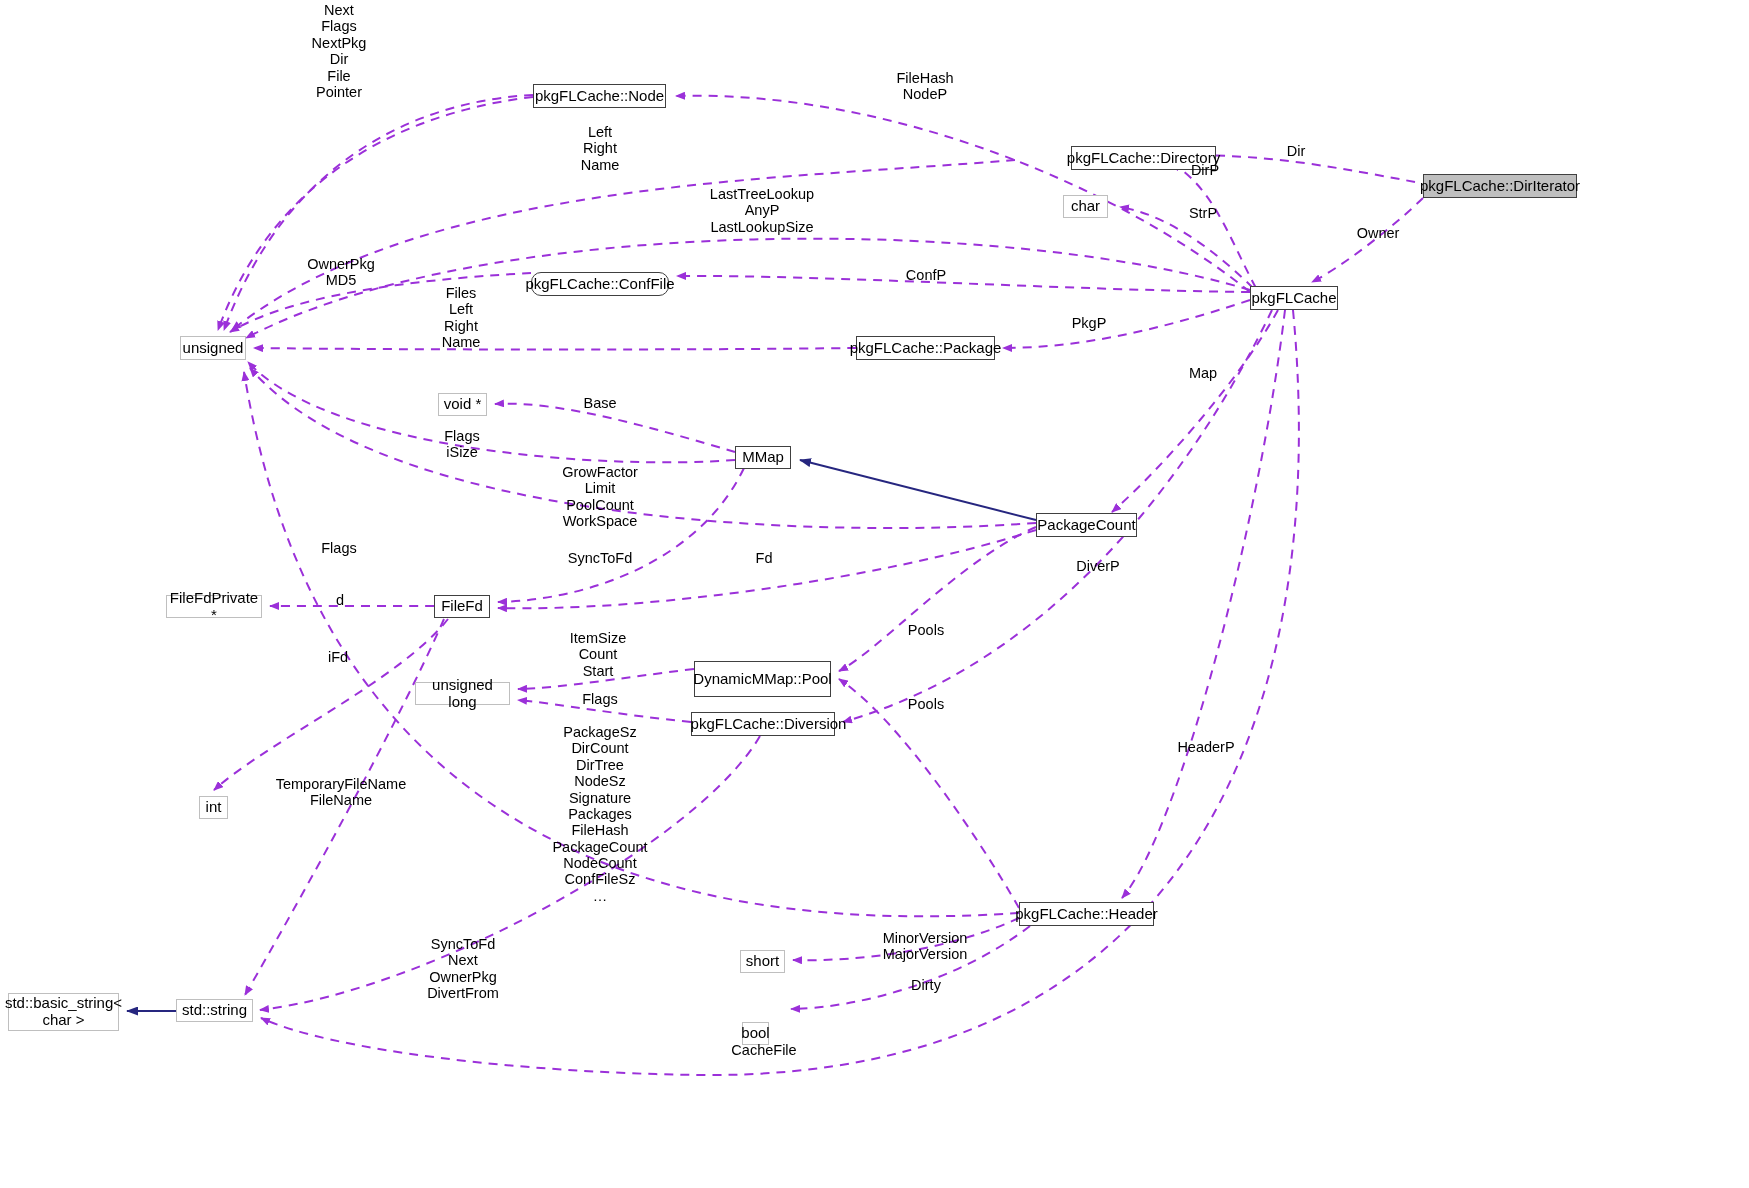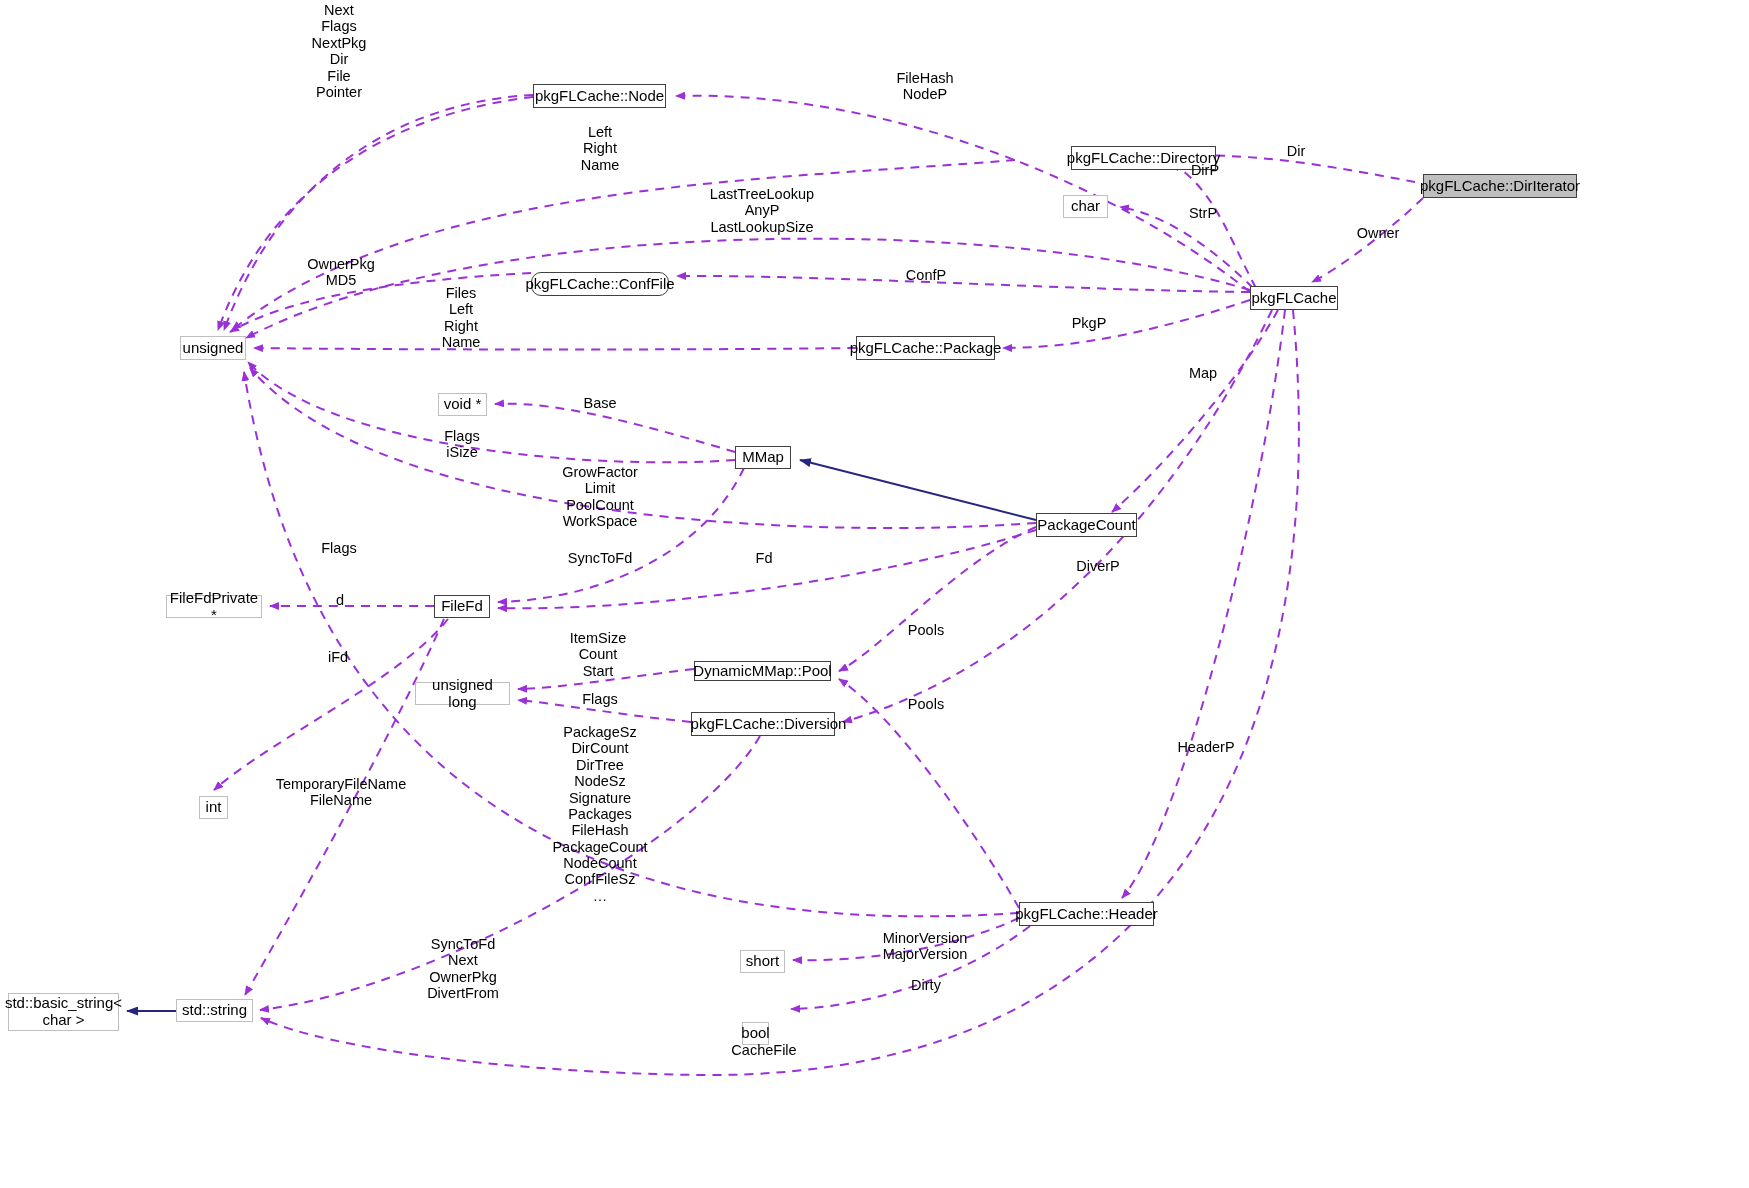--- a/index.html
+++ b/index.html
@@ -152,21 +152,21 @@
   <div class="node light" style="left:1063px;top:195px;width:45px;height:23px;">char</div>
   <div class="node current" style="left:1415px;top:174px;width:154px;height:24px;margin-left:8px;">pkgFLCache::DirIterator</div>
   <div class="node strong" style="left:531px;top:272px;width:138px;height:24px;border-radius:10px;">pkgFLCache::ConfFile</div>
   <div class="node strong" style="left:1250px;top:286px;width:88px;height:24px;">pkgFLCache</div>
   <div class="node strong" style="left:856px;top:336px;width:139px;height:24px;">pkgFLCache::Package</div>
   <div class="node light" style="left:438px;top:393px;width:49px;height:23px;">void *</div>
   <div class="node strong" style="left:735px;top:446px;width:56px;height:23px;">MMap</div>
   <div class="node strong" style="left:1036px;top:513px;width:101px;height:24px;">PackageCount</div>
   <div class="node light" style="left:166px;top:595px;width:96px;height:23px;">FileFdPrivate *</div>
   <div class="node strong" style="left:434px;top:595px;width:56px;height:23px;">FileFd</div>
-  <div class="node strong" style="left:694px;top:661px;width:137px;height:20px;">DynamicMMap::Pool</div>
+  <div class="node strong" style="left:694px;top:661px;width:137px;height:36px;">DynamicMMap::Pool</div>
   <div class="node light" style="left:415px;top:682px;width:95px;height:23px;">unsigned long</div>
   <div class="node strong" style="left:691px;top:712px;width:144px;height:24px;padding-left:11px;">pkgFLCache::Diversion</div>
   <div class="node light" style="left:199px;top:796px;width:29px;height:23px;">int</div>
   <div class="node strong" style="left:1019px;top:902px;width:135px;height:24px;">pkgFLCache::Header</div>
   <div class="node light" style="left:740px;top:950px;width:45px;height:23px;">short</div>
   <div class="node light" style="left:742px;top:998px;width:27px;height:23px;margin-top:24px;">bool</div>
   <div class="node light" style="left:8px;top:993px;width:111px;height:38px;">std::basic_string&lt;
 char &gt;</div>
   <div class="node light" style="left:176px;top:999px;width:77px;height:23px;">std::string</div>
 

